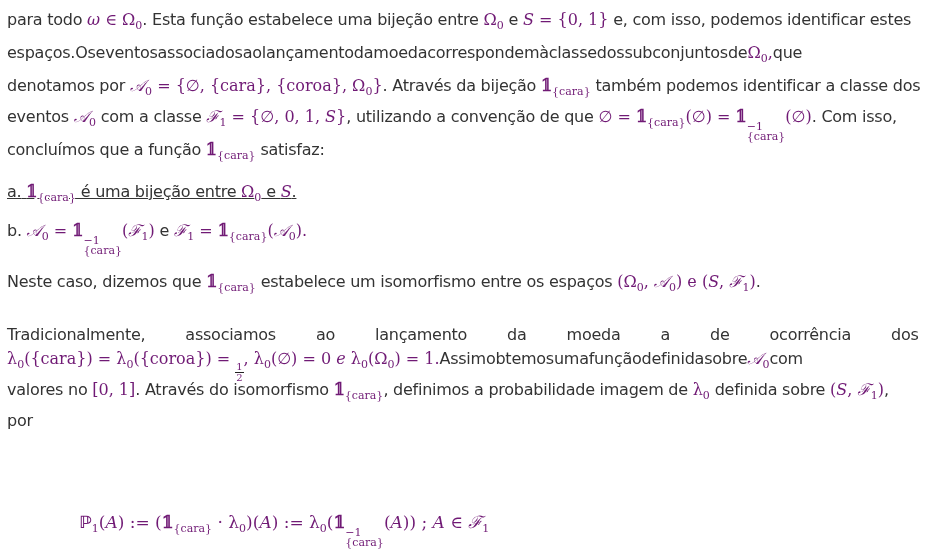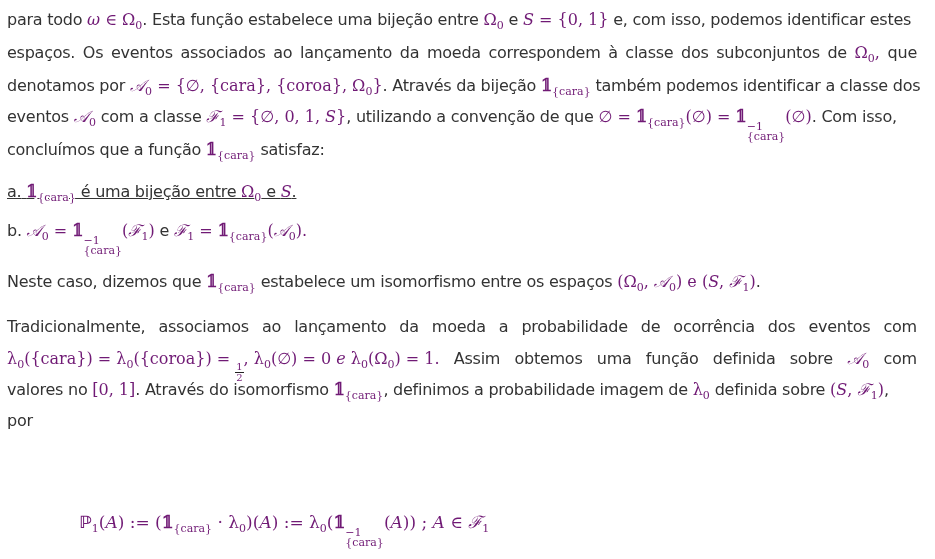--- a/index.html
+++ b/index.html
@@ -5,21 +5,21 @@
   html, body { margin: 0; padding: 0; background: #ffffff; }
   body {
     width: 935px; height: 559px; overflow: hidden; position: relative;
     font-family: "DejaVu Sans", sans-serif; color: #333333;
   }
   .page { position: absolute; left: 7px; top: 0; width: 910px; }
   .line {
     position: absolute; left: 0; white-space: nowrap;
     font-size: 16px; line-height: 22px; letter-spacing: -0.25px;
   }
-  .just { width: 910px; display: flex; justify-content: space-between; }
+  .just { width: 910px; display: flex; }
   .math {
     font-family: "DejaVu Serif", serif; font-size: 16px; color: #701a75;
     letter-spacing: 0;
   }
   .mi { font-style: italic; }
   .cal { font-family: "DejaVu Serif", serif; font-style: italic; }
   .sub { font-size: 11px; vertical-align: -4px; }
   .subsup { display: inline-flex; flex-direction: column; vertical-align: -8px; line-height: 10px; font-size: 11px; }
   .ind { font-family: "DejaVu Serif", serif; font-weight: bold; letter-spacing: -3px; padding-right: 3px; }
   .frac { display: inline-flex; flex-direction: column; vertical-align: -6px; font-size: 10px; line-height: 10px; text-align: center; }
@@ -80,29 +80,28 @@
     <span>b.</span><span> </span><span class="math"><span class="cal">𝒜</span><span class="sub">0</span><span> = </span><span class="ind">𝟙</span><span class="subsup">
           <span>−1</span>
           <span>{cara}</span>
         </span><span>(</span><span class="cal">ℱ</span><span class="sub">1</span><span>)</span></span><span> e </span><span class="math"><span class="cal">ℱ</span><span class="sub">1</span><span> = </span><span class="ind">𝟙</span><span class="sub">{cara}</span><span>(</span><span class="cal">𝒜</span><span class="sub">0</span><span>).</span></span>
   </div>
 
   <div class="line" style="top:271px;">
     <span>Neste caso, dizemos que </span><span class="math"><span class="ind">𝟙</span><span class="sub">{cara}</span></span><span> estabelece um isomorfismo entre os espaços </span><span class="math"><span>(Ω</span><span class="sub">0</span><span>, </span><span class="cal">𝒜</span><span class="sub">0</span><span>)</span><span> e </span><span>(</span><span class="mi">S</span><span>, </span><span class="cal">ℱ</span><span class="sub">1</span><span>)</span></span><span>.</span>
   </div>
 
-  <div class="line just" style="top:316px;">
+  <div class="line just" style="top:324px;gap:40px;">
     <span>Tradicionalmente,</span>
     <span>associamos</span>
     <span>ao</span>
     <span>lançamento</span>
     <span>da</span>
     <span>moeda</span>
     <span>a</span>
-    <span>probabilidade</span>
     <span>de</span>
     <span>ocorrência</span>
     <span>dos</span>
     <span>eventos</span>
     <span>com</span>
   </div>
 
   <div class="line just" style="top:348px;">
     <span class="math"><span>λ</span><span class="sub">0</span><span>({cara}) = λ</span><span class="sub">0</span><span>({coroa}) = </span><span class="frac">
           <span class="num">1</span>

